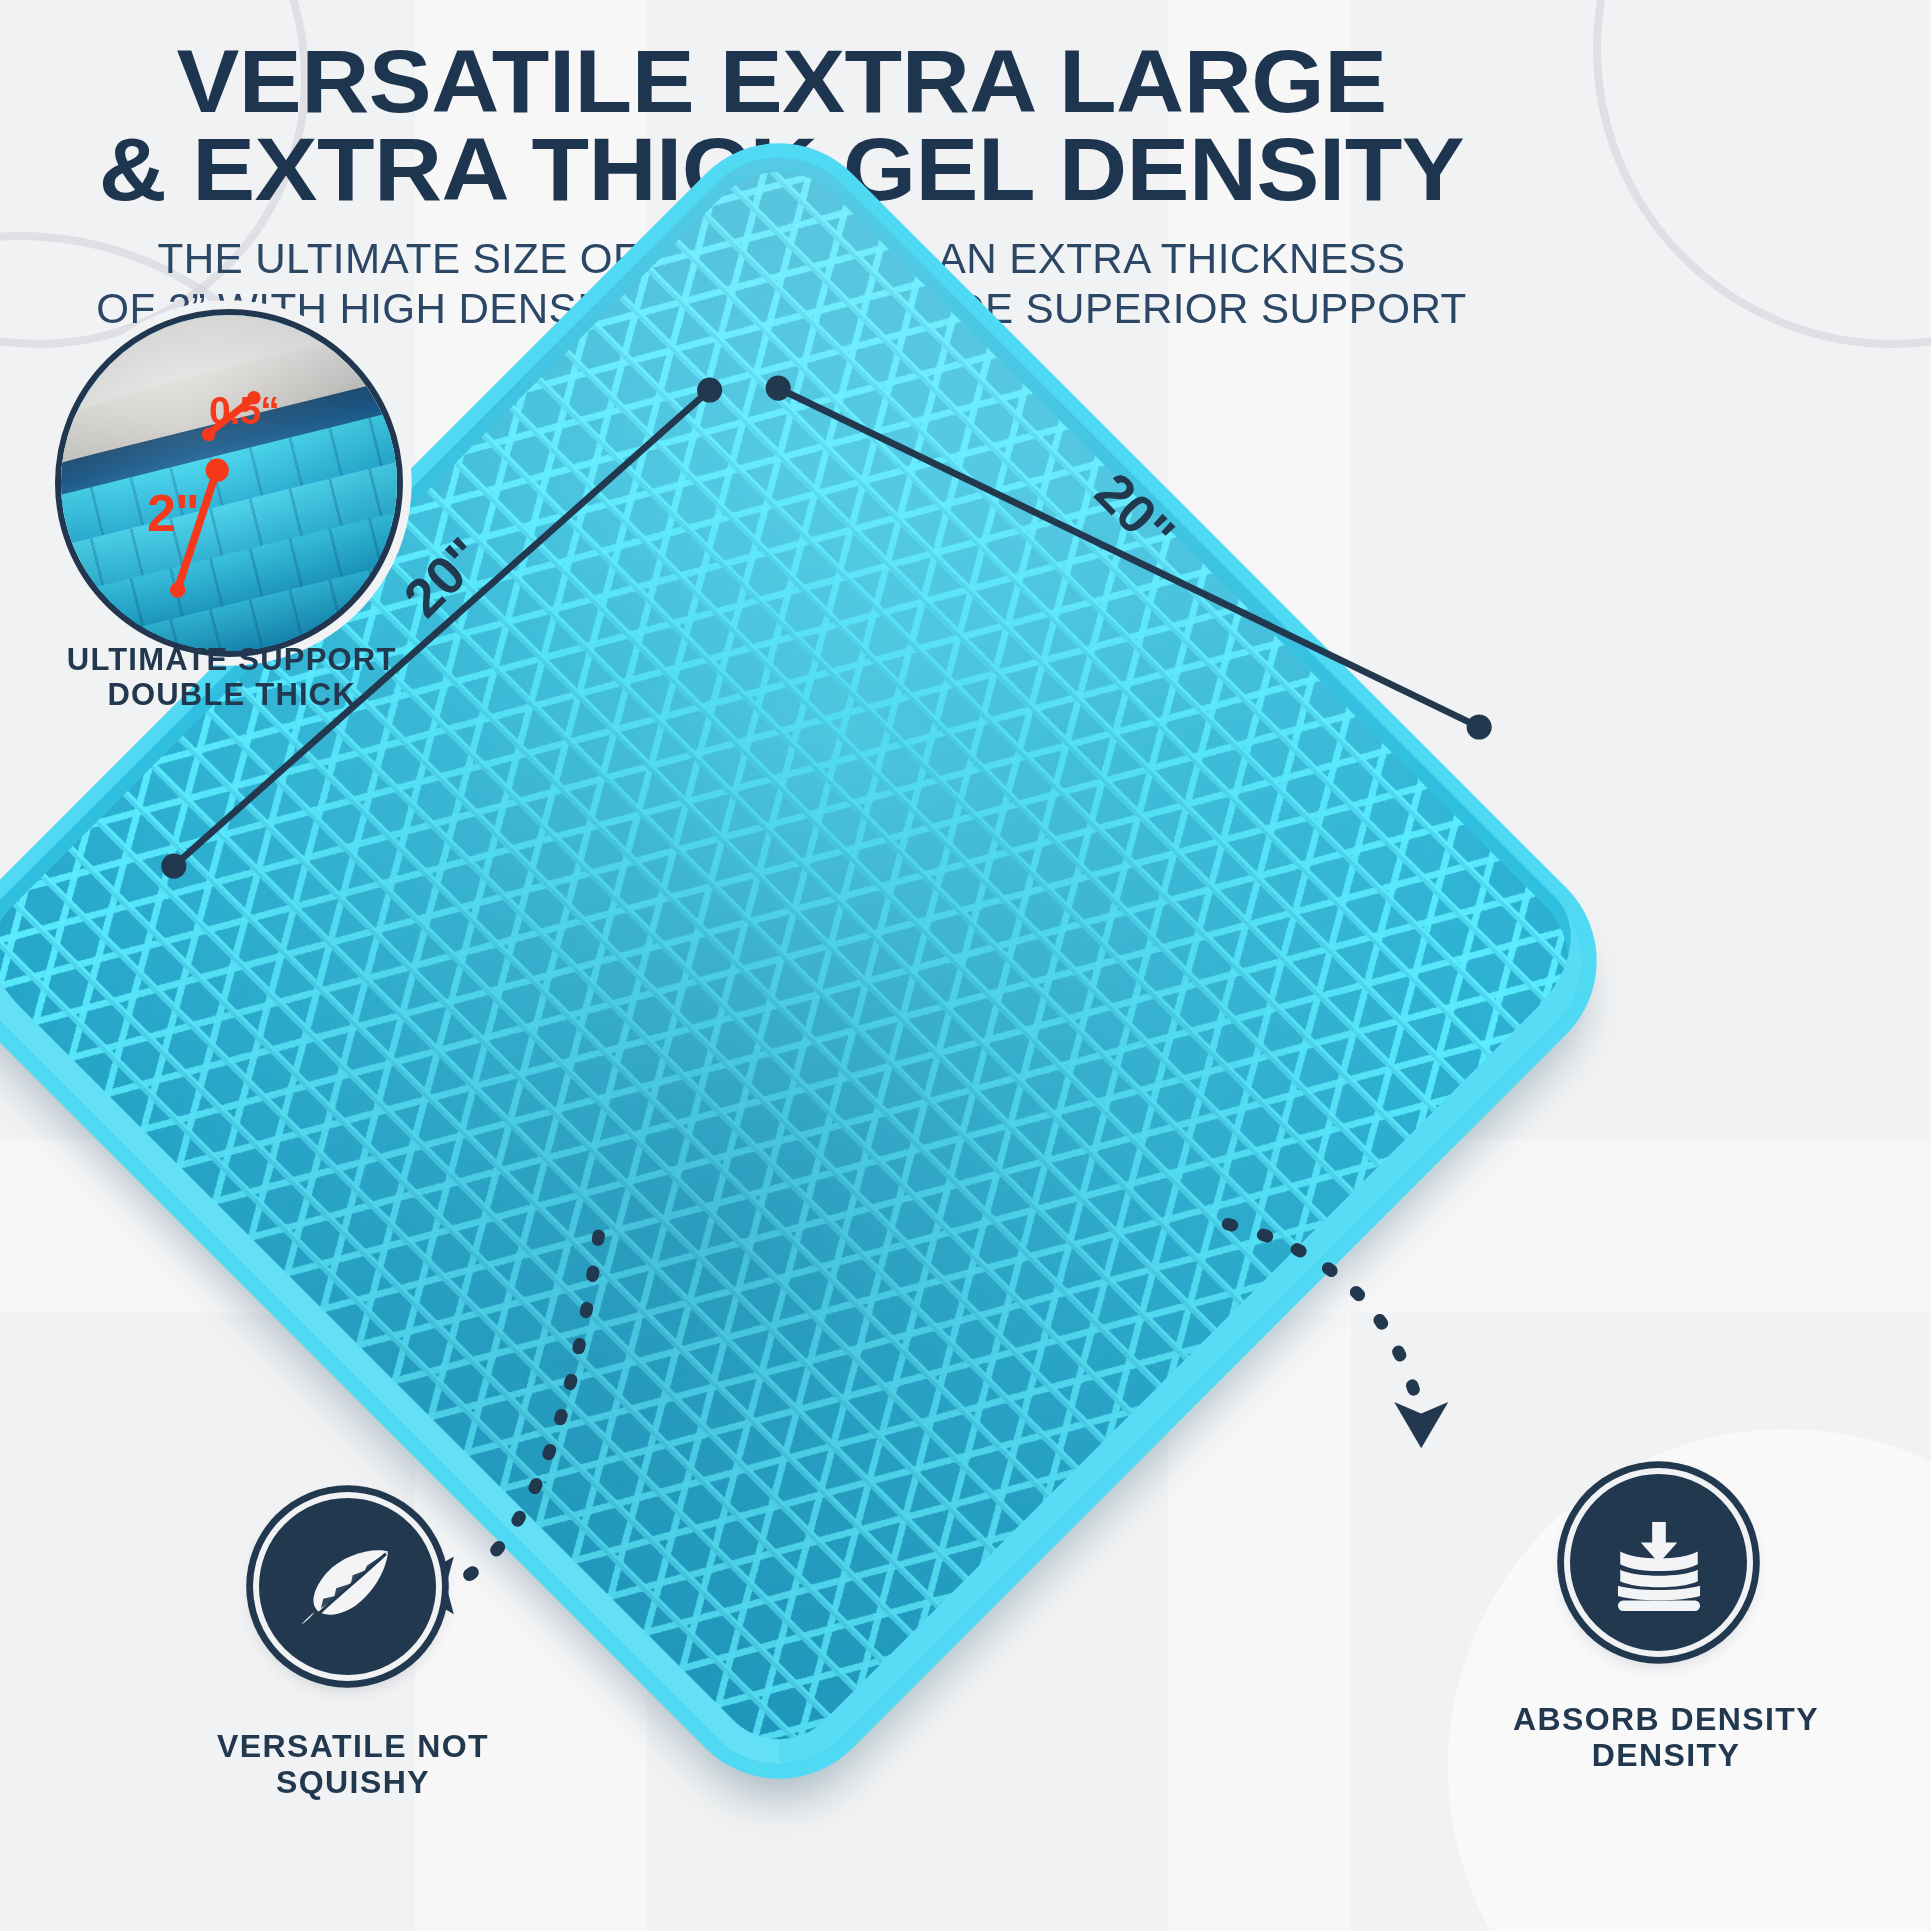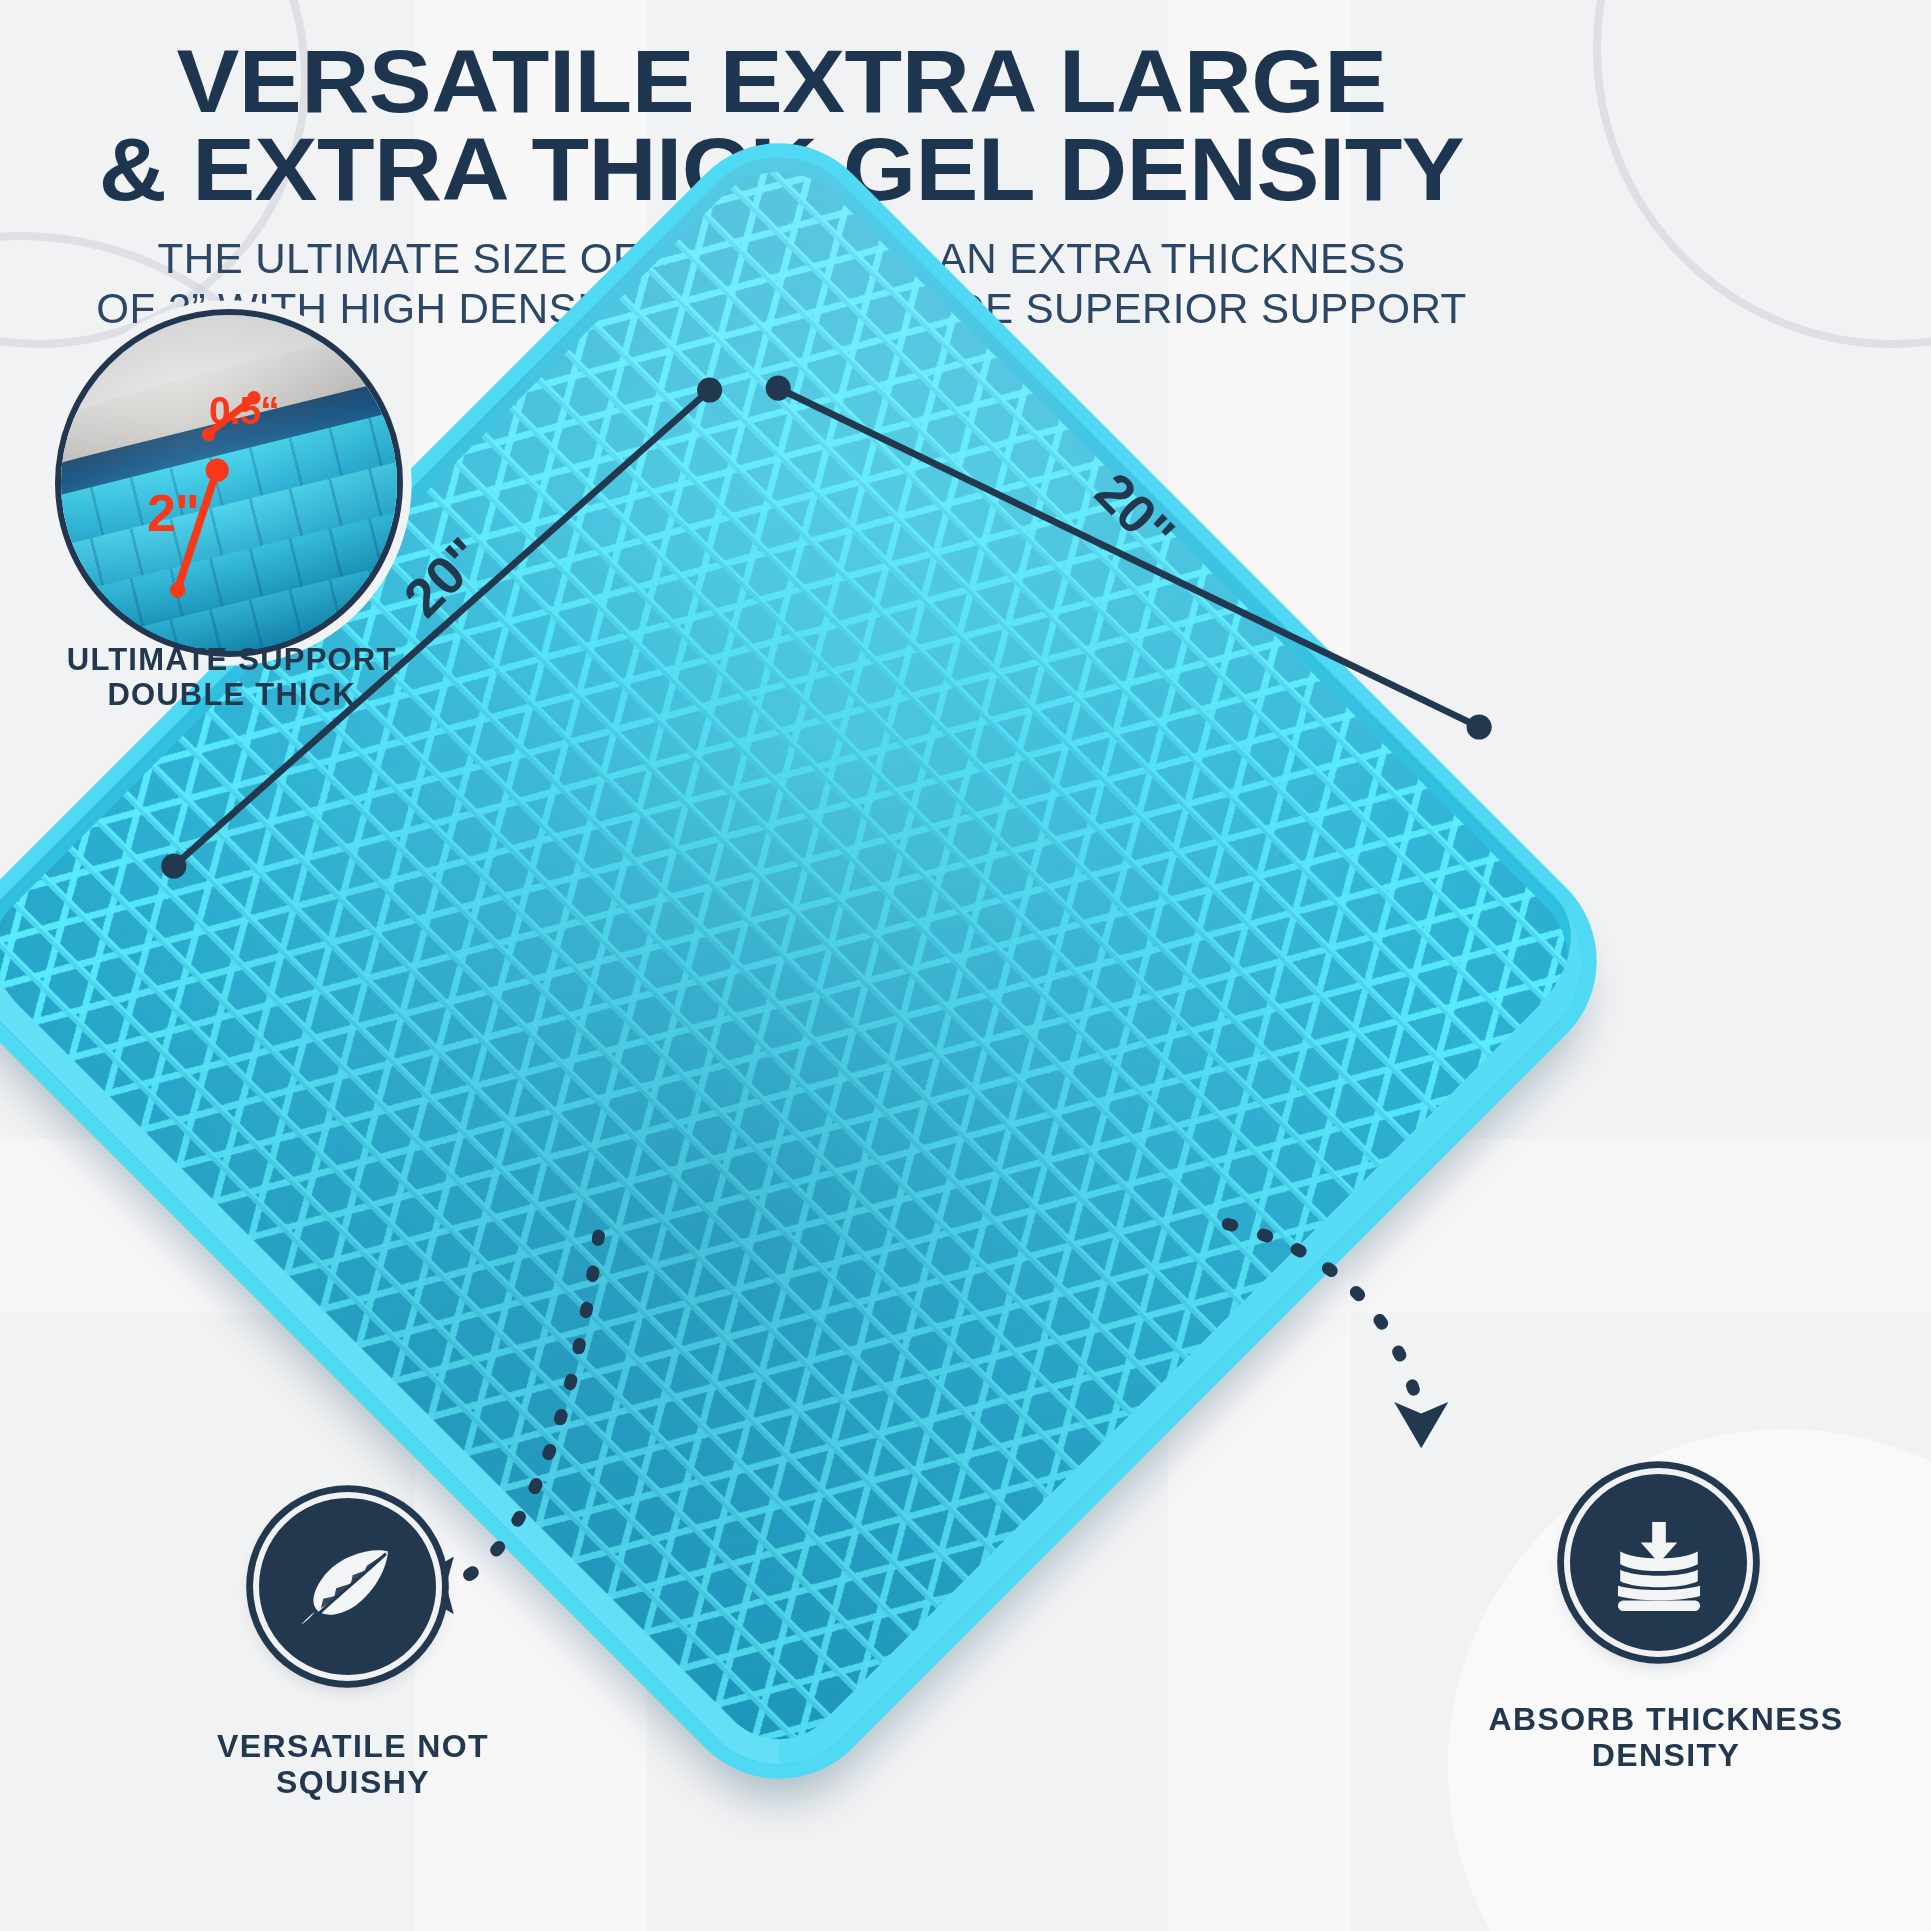--- a/index.html
+++ b/index.html
@@ -307,16 +307,16 @@
   <svg width="114" height="114" viewBox="0 0 100 100">
     <rect x="44" y="14" width="12" height="22" fill="#f2f4f6"></rect>
     <path d="M34 32 L50 50 L66 32 Z" fill="#f2f4f6"></path>
     <path d="M16 40 C30 48 70 48 84 40 L84 51 C70 59 30 59 16 51 Z" fill="#f2f4f6"></path>
     <path d="M16 56 C30 63 70 63 84 56 L84 66 C70 73 30 73 16 66 Z" fill="#f2f4f6"></path>
     <path d="M14 70 C30 75 70 75 86 70 L86 79 C70 84 30 84 14 79 Z" fill="#f2f4f6"></path>
     <rect x="14" y="83" width="72" height="9" rx="4.5" fill="#f2f4f6"></rect>
   </svg>
 </div>
 <div class="badge-caption" id="cap-absorb">
-  <span>ABSORB THICKNESS</span>
+  <span>ABSORB DENSITY</span>
   <span>DENSITY</span>
 </div>
 
 
 </body></html>

